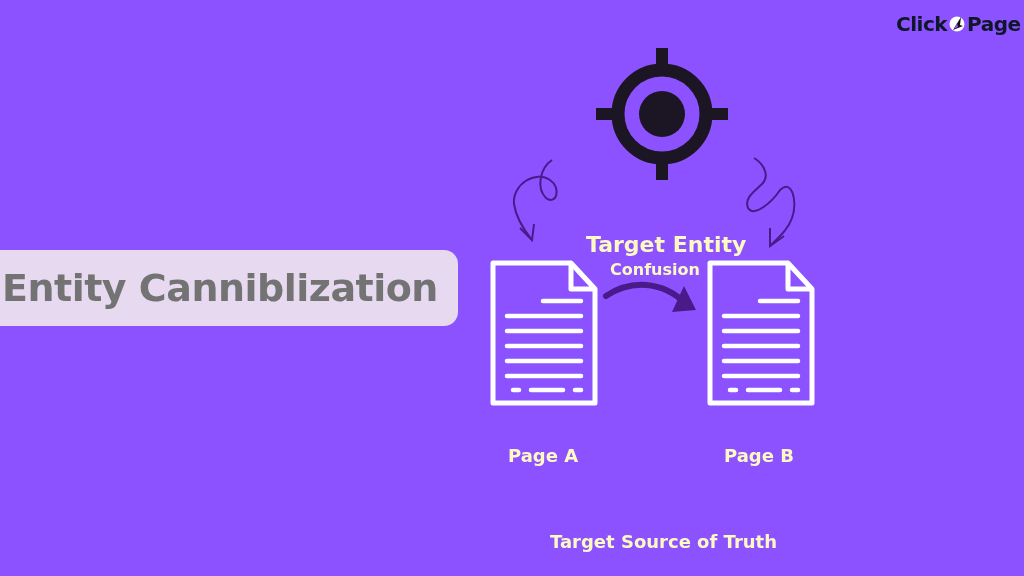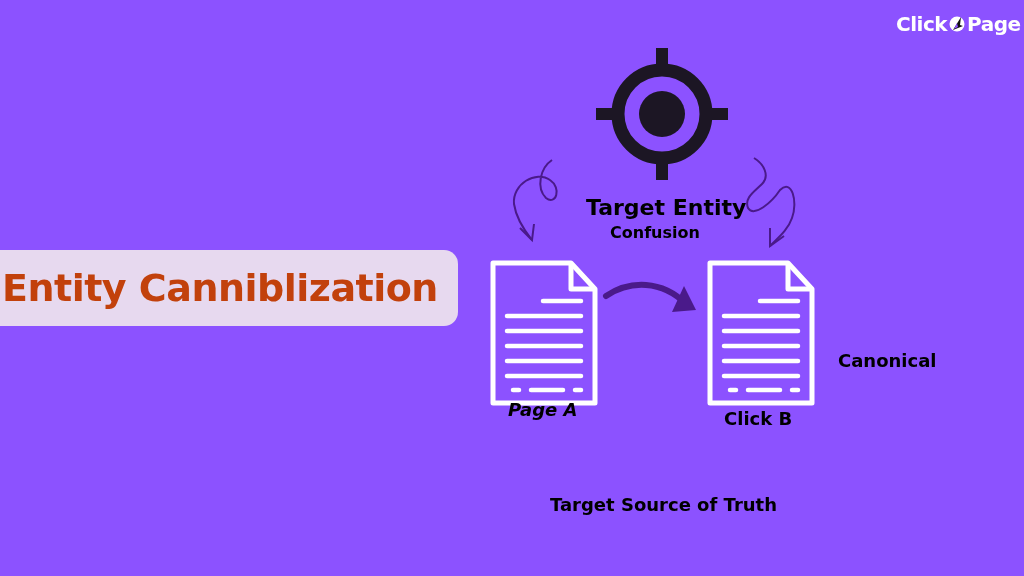--- a/index.html
+++ b/index.html
@@ -3,37 +3,37 @@
 <meta charset="utf-8">
 <style>
   html, body { margin: 0; padding: 0; }
   body {
     width: 1024px; height: 576px; overflow: hidden; position: relative;
     background: #8c52ff;
     font-family: "DejaVu Sans", sans-serif;
   }
   .abs { position: absolute; }
   .logo {
-    left: 896px; top: 12px; color: #ffffff; font-weight: bold; font-size: 20px;
+    left: 896px; top: 12px; color: #0f172a; font-weight: bold; font-size: 20px;
     letter-spacing: -0.5px; display: flex; align-items: center;
   }
   .logo .mark { display: inline-block; width: 18px; height: 20px; margin: 0 1px; }
   .title-pill {
     left: -20px; top: 250px; width: 478px; height: 76px;
     background: #e7d9ef; border-radius: 14px;
     display: flex; align-items: center; box-sizing: border-box; padding-left: 22px;
   }
   .title-pill span {
     font-family: "DejaVu Sans", sans-serif; font-weight: bold; font-size: 38px;
-    color: #c2410c; letter-spacing: -0.5px; white-space: nowrap;
+    color: #737373; letter-spacing: -0.5px; white-space: nowrap;
   }
-  .label { color: #000000; font-weight: bold; white-space: nowrap; }
+  .label { color: #fef9c3; font-weight: bold; white-space: nowrap; margin-top: 37px; }
   .target-label { left: 586px; top: 195px; font-size: 22px; }
   .confusion-label { left: 610px; top: 223px; font-size: 16px; }
-  .pageA-label { left: 508px; top: 399px; font-size: 18px; font-style: italic; }
+  .pageA-label { left: 508px; top: 408px; font-size: 18px; }
   .pageB-label { left: 724px; top: 408px; font-size: 18px; }
   .canonical-label { left: 838px; top: 346px; font-size: 18px; text-align: center; line-height: 30px; }
   .ssot-label { left: 550px; top: 494px; font-size: 18px; }
 </style>
 </head>
 <body>
 
 <div class="abs logo">
   <span>Click</span>
   <svg class="mark" viewBox="0 0 18 20">
@@ -100,19 +100,18 @@
     <line x1="86" y1="131" x2="92" y2="131"></line>
   </g>
 </svg>
 
 <svg class="abs" style="left:600px; top:274px;" width="104" height="48" viewBox="0 0 104 48">
   <path d="M6 22 C 30 6, 62 6, 86 30" fill="none" stroke="#4a1a8a" stroke-width="6" stroke-linecap="round"></path>
   <path d="M84 12 L96 36 L72 38 Z" fill="#4a1a8a"></path>
 </svg>
 
 <div class="abs label pageA-label">Page A</div>
-<div class="abs label pageB-label">Click B</div>
+<div class="abs label pageB-label">Page B</div>
 
 <div class="abs label canonical-label">
-  <div>Canonical</div>
 </div>
 
 <div class="abs label ssot-label">Target Source of Truth</div>
 
 </body></html>

